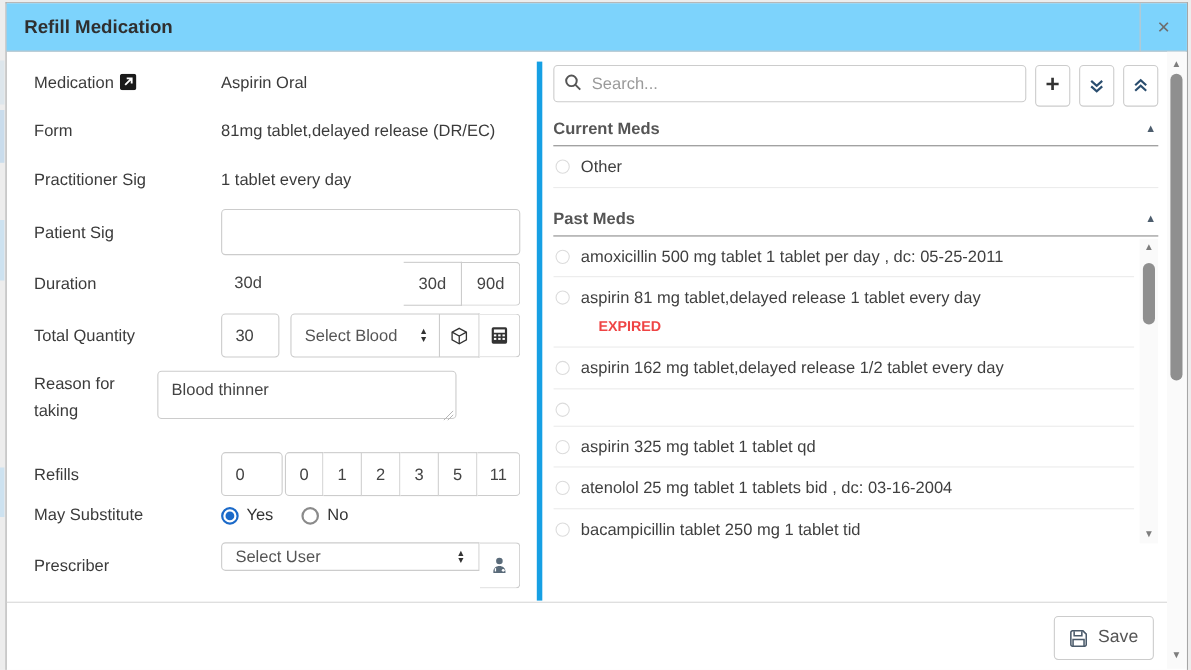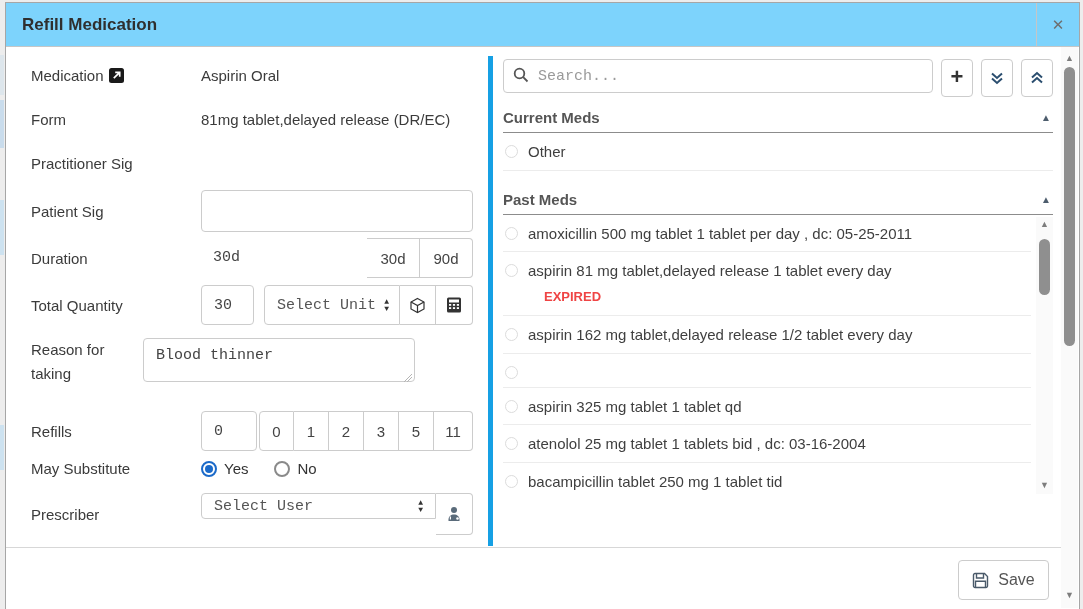--- a/index.html
+++ b/index.html
@@ -23,21 +23,21 @@
   
   .left-form { position:absolute; left:25px; top:0; width:438px; }
   .frow { display:flex; align-items:flex-end;gap:16px; }
   .frow .lbl { width:154px; flex:0 0 154px; font-size:15px; color:#3b3b3b; align-self:center; }
   .frow .ctl { flex:1; display:flex; align-items:stretch; }
   .lbl-narrow { max-width:96px; line-height:1.6; align-self:flex-start !important; padding-top:6px; }
   .static-val { font-size:15px; color:#3b3b3b; }
 
   input[type=text], textarea, .sel {
     border:1px solid #ccc; border-radius:4px; font-size:15px; color:#444;
-    font-family:Liberation Mono, monospace; padding:0 12px; background:#fff; outline:none;
+    font-family:Liberation Sans, sans-serif; padding:0 12px; background:#fff; outline:none;
   }
   .txt-full { width:272px; height:42px; }
   textarea { width:272px; height:44px; resize:none; padding-top:8px; position:relative; }
   .ta-wrap { position:relative; }
   .ta-grip { position:absolute; right:3px; bottom:4px; width:9px; height:9px;
      background:linear-gradient(135deg, transparent 0 50%, #b5b5b5 50% 57%, transparent 57% 70%, #b5b5b5 70% 77%, transparent 77%); }
 
   .igroup { display:flex; }
   .igroup > * { border:1px solid #ccc; border-left-width:0; border-radius:0; height:40px;
                 display:flex; align-items:center; justify-content:center; background:#fff; }
@@ -150,20 +150,23 @@
 
       <div class="frow" style="margin-top:27px;">
         <div class="lbl">Form</div>
         <div class="ctl">
             <span class="static-val">81mg tablet,delayed release (DR/EC)</span>
           </div>
       </div>
 
       <div class="frow" style="margin-top:27px;">
         <div class="lbl">Practitioner Sig</div>
+        <div class="ctl">
+            <span class="static-val">1 tablet every day</span>
+          </div>
       </div>
 
       <div class="frow" style="margin-top:18px;">
         <div class="lbl">Patient Sig</div>
         <div class="ctl">
           <input type="text" class="txt-full" value="" style="">
         </div>
       </div>
 
       <div class="frow" style="margin-top:6px;">
@@ -177,21 +180,21 @@
         </div>
       </div>
 
       <div class="frow" style="margin-top:7px;">
         <div class="lbl">Total Quantity</div>
         <div class="ctl">
           <input type="text" class="sm-input" value="30" style="">
           <span class="gap10"></span>
           <div class="igroup">
             <div class="sel" style="width:136px; padding:0 10px 0 12px;">
-              <span>Select Unit</span>
+              <span>Select Blood</span>
               <span class="sort-arrows">
                   <span>▲</span>
                   <span>▼</span>
                 </span>
             </div>
             <button class="icon-btn" style="width:36px;">
               <span>
                   <svg width="17" height="17" viewBox="0 0 17 17" fill="none" stroke="#333" stroke-width="1.2">
                     <path d="M8.5 1.5 L15 5 L15 12 L8.5 15.5 L2 12 L2 5 Z"></path>
                     <path d="M2 5 L8.5 8.5 L15 5 M8.5 8.5 L8.5 15.5"></path>

